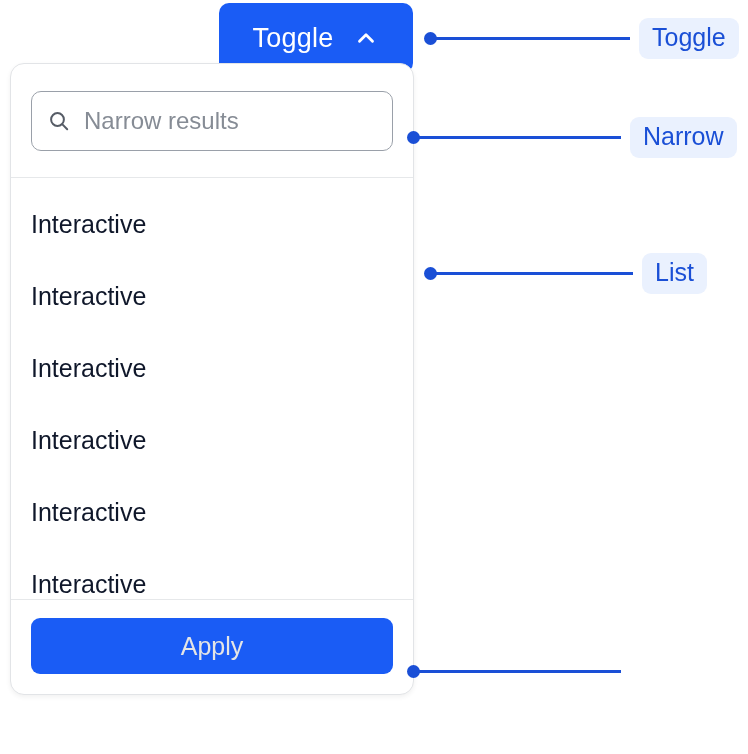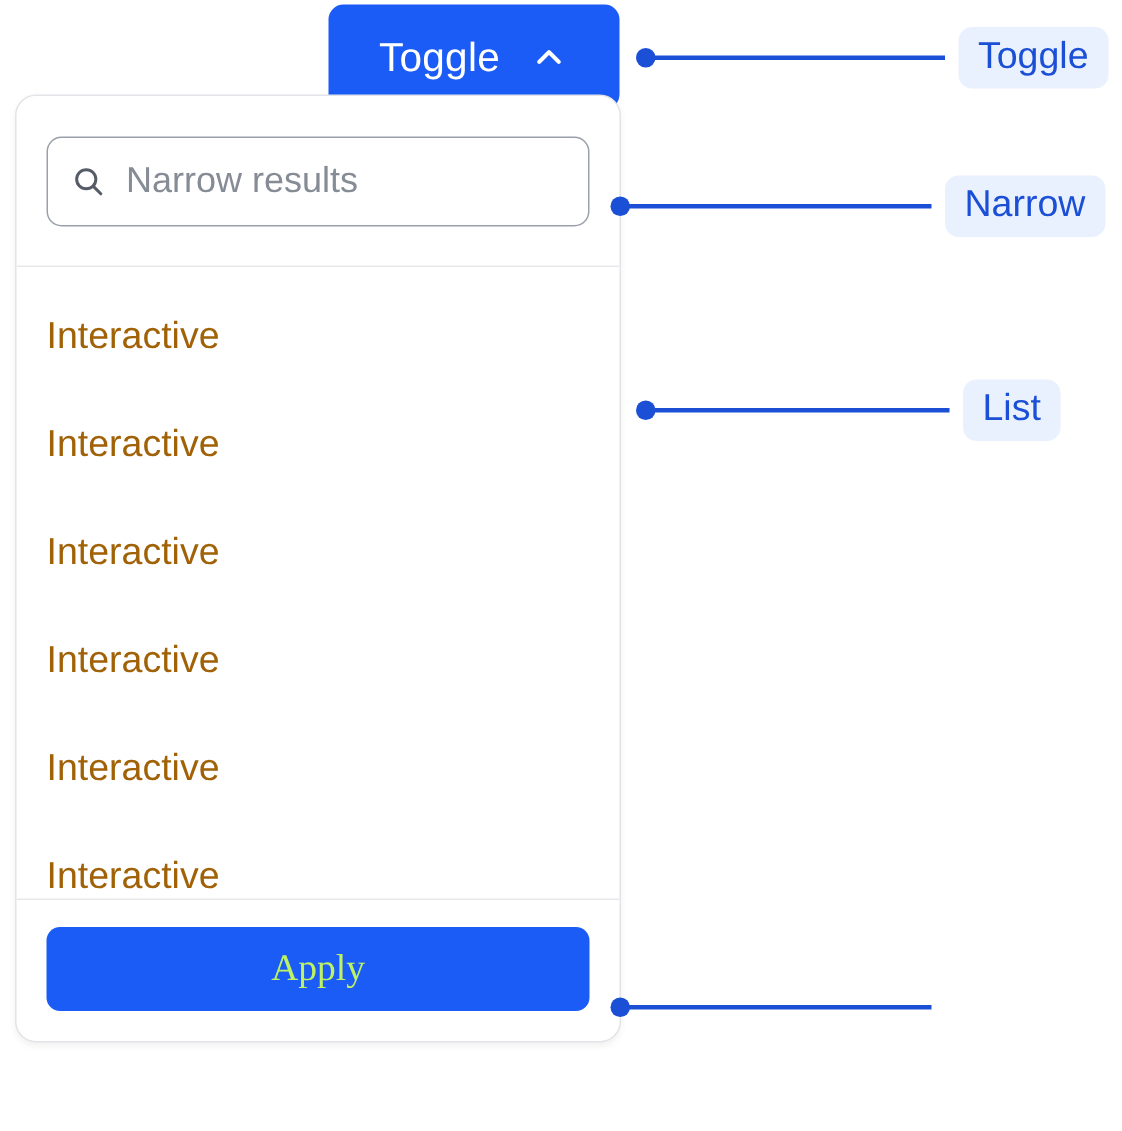--- a/index.html
+++ b/index.html
@@ -103,37 +103,37 @@
     flex: 1 1 auto;
     padding-top: 10px;
     overflow: hidden;
   }
   .list-item {
     height: 72px;
     display: flex;
     align-items: center;
     padding: 0 20px;
     font-size: 25px;
-    color: #a16207;
+    color: #0f172a;
     cursor: pointer;
   }
 
   
   .panel-footer {
     border-top: 1px solid #e6e8ea;
     padding: 18px 20px 20px 20px;
   }
   .apply-button {
     width: 100%;
     height: 56px;
     background: #1a5cf5;
     border: none;
     border-radius: 9px;
-    color: #bef264;
-    font-family: Liberation Serif, serif;
+    color: #e5e5e5;
+    font-family: Liberation Sans, sans-serif;
     font-size: 25px;
     cursor: pointer;
   }
 
   
   .annotation {
     position: absolute;
     display: flex;
     align-items: center;
     height: 20px;

